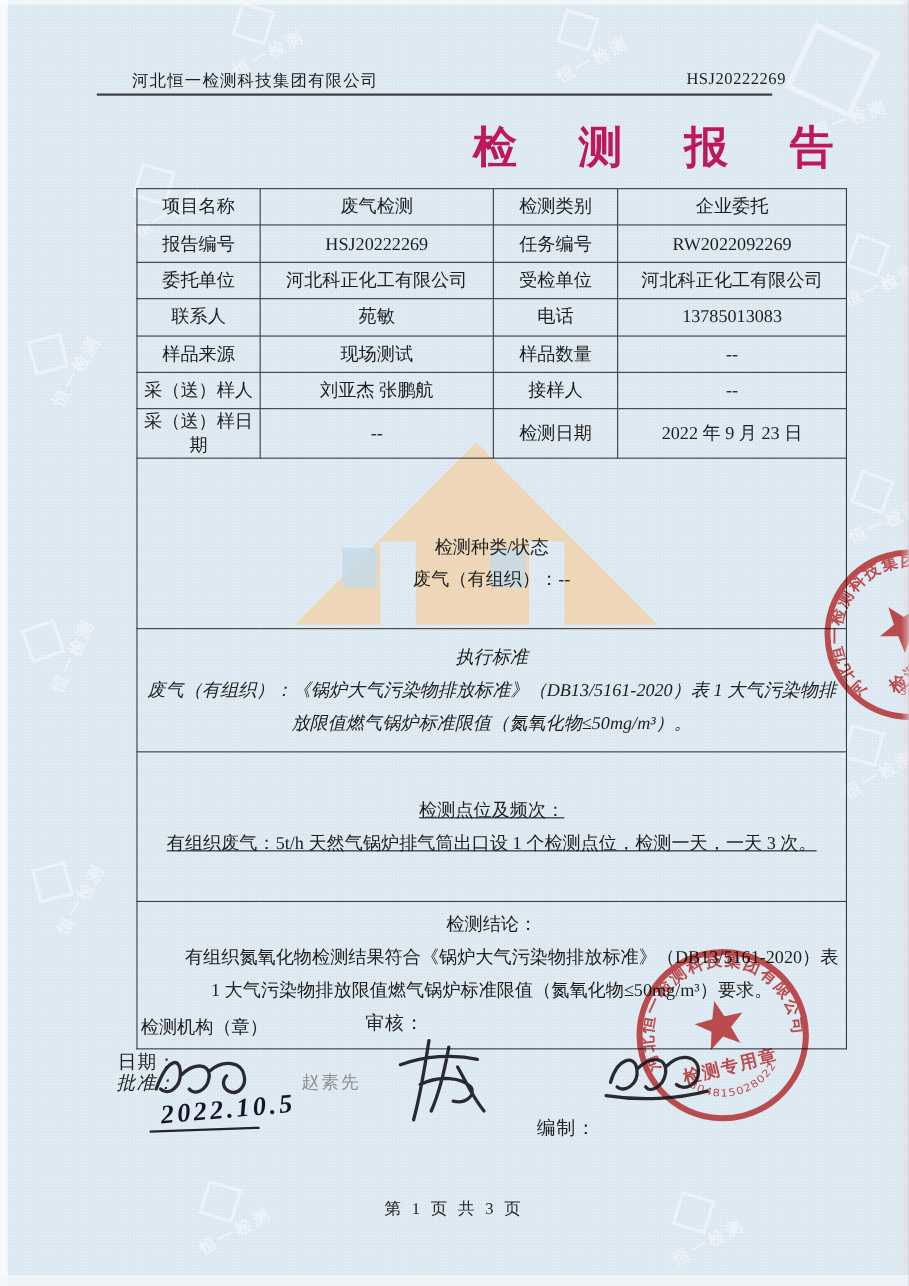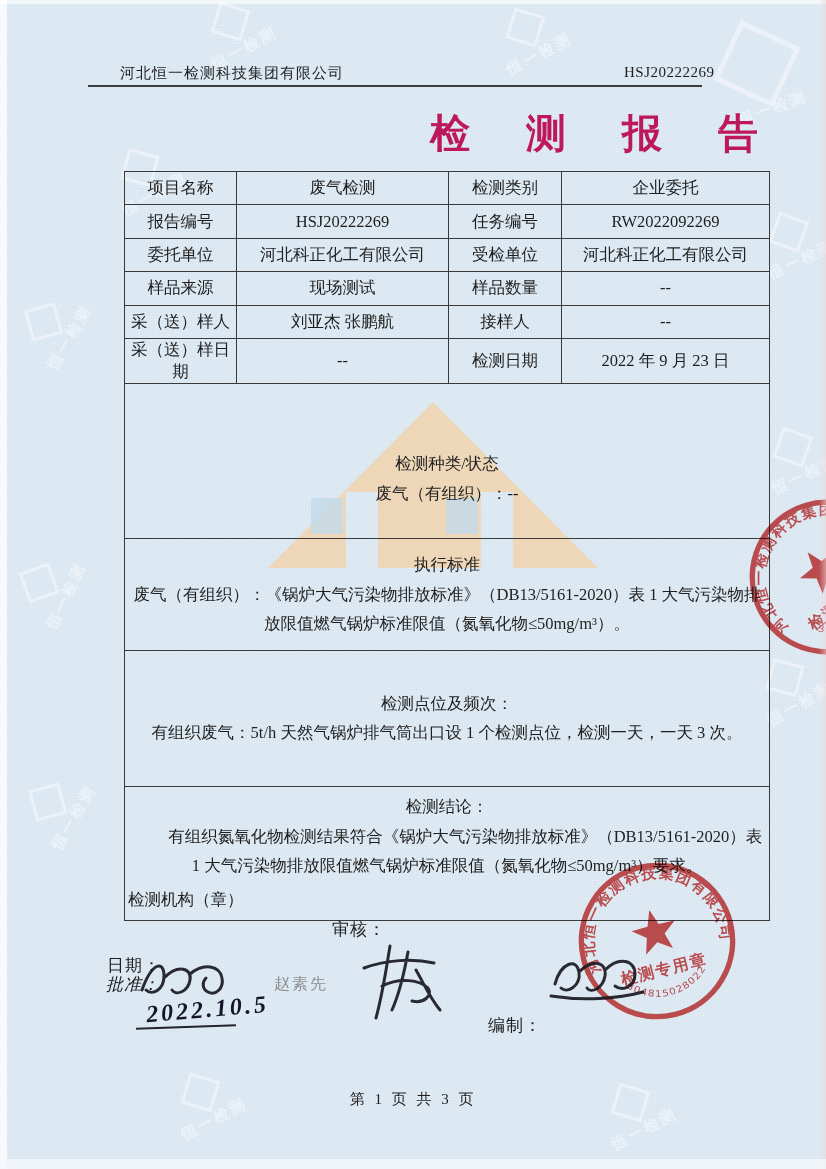--- a/index.html
+++ b/index.html
@@ -30,21 +30,21 @@
   .hdr-rule{position:absolute;left:88px;top:85px;width:614px;height:1.6px;background:#3d3d3d;z-index:2;}
   .doc-title{position:absolute;left:88px;top:106px;width:680px;text-align:right;font-size:40px;font-weight:700;
     letter-spacing:10px;word-spacing:26px;color:#be185d;z-index:2;}
   
   .logo-wm{position:absolute;left:268px;top:400px;z-index:1;opacity:.8;}
   
   table.info{position:absolute;left:95px;top:171px;width:645px;border-collapse:collapse;table-layout:fixed;z-index:2;margin-left:29px;}
   table.info td{border:1.5px solid #3a3a3a;font-size:16.5px;text-align:center;vertical-align:middle;padding:0 3px;background:transparent;}
   tr.gr{height:33.4px;}
   td.sec{text-align:left;vertical-align:top;line-height:1.8;padding:8px 14px 0 14px;}
-  tr.sec1{height:155px;} tr.sec2{height:112px;} tr.sec3{height:136px;} tr.sec4{height:134px;}
+  tr.sec1{height:155px;} tr.sec2{height:112px;font-style:italic;} tr.sec3{height:136px;text-decoration:underline;} tr.sec4{height:134px;}
   tr.sec1 td.sec{padding-top:36px;}
   .indent{ text-indent:2.2em; }
   .org-label{text-align:left;padding-right:22px;margin-top:4px;}
   
   .seal{position:absolute;z-index:5;color:#cf3a3a;opacity:.88;mix-blend-mode:multiply;}
   .seal text{fill:currentColor;}
   .seal .ring-text{font-size:18px;font-weight:700;letter-spacing:2px;}
   .seal .center-label{font-size:19px;font-weight:700;letter-spacing:2px;}
   .seal .num-text{font-size:11px;font-family:"DejaVu Sans",sans-serif;letter-spacing:1px;}
   .seal-main{left:573px;top:857px;width:168px;height:168px;transform:rotate(-14deg);}
@@ -145,20 +145,26 @@
       <td>任务编号</td>
       <td>RW2022092269</td>
     </tr>
     <tr class="gr">
       <td>委托单位</td>
       <td>河北科正化工有限公司</td>
       <td>受检单位</td>
       <td>河北科正化工有限公司</td>
     </tr>
     <tr class="gr">
+      <td>联系人</td>
+      <td>苑敏</td>
+      <td>电话</td>
+      <td>13785013083</td>
+    </tr>
+    <tr class="gr">
       <td>样品来源</td>
       <td>现场测试</td>
       <td>样品数量</td>
       <td>--</td>
     </tr>
     <tr class="gr">
       <td>采（送）样人</td>
       <td>刘亚杰 张鹏航</td>
       <td>接样人</td>
       <td>--</td>

